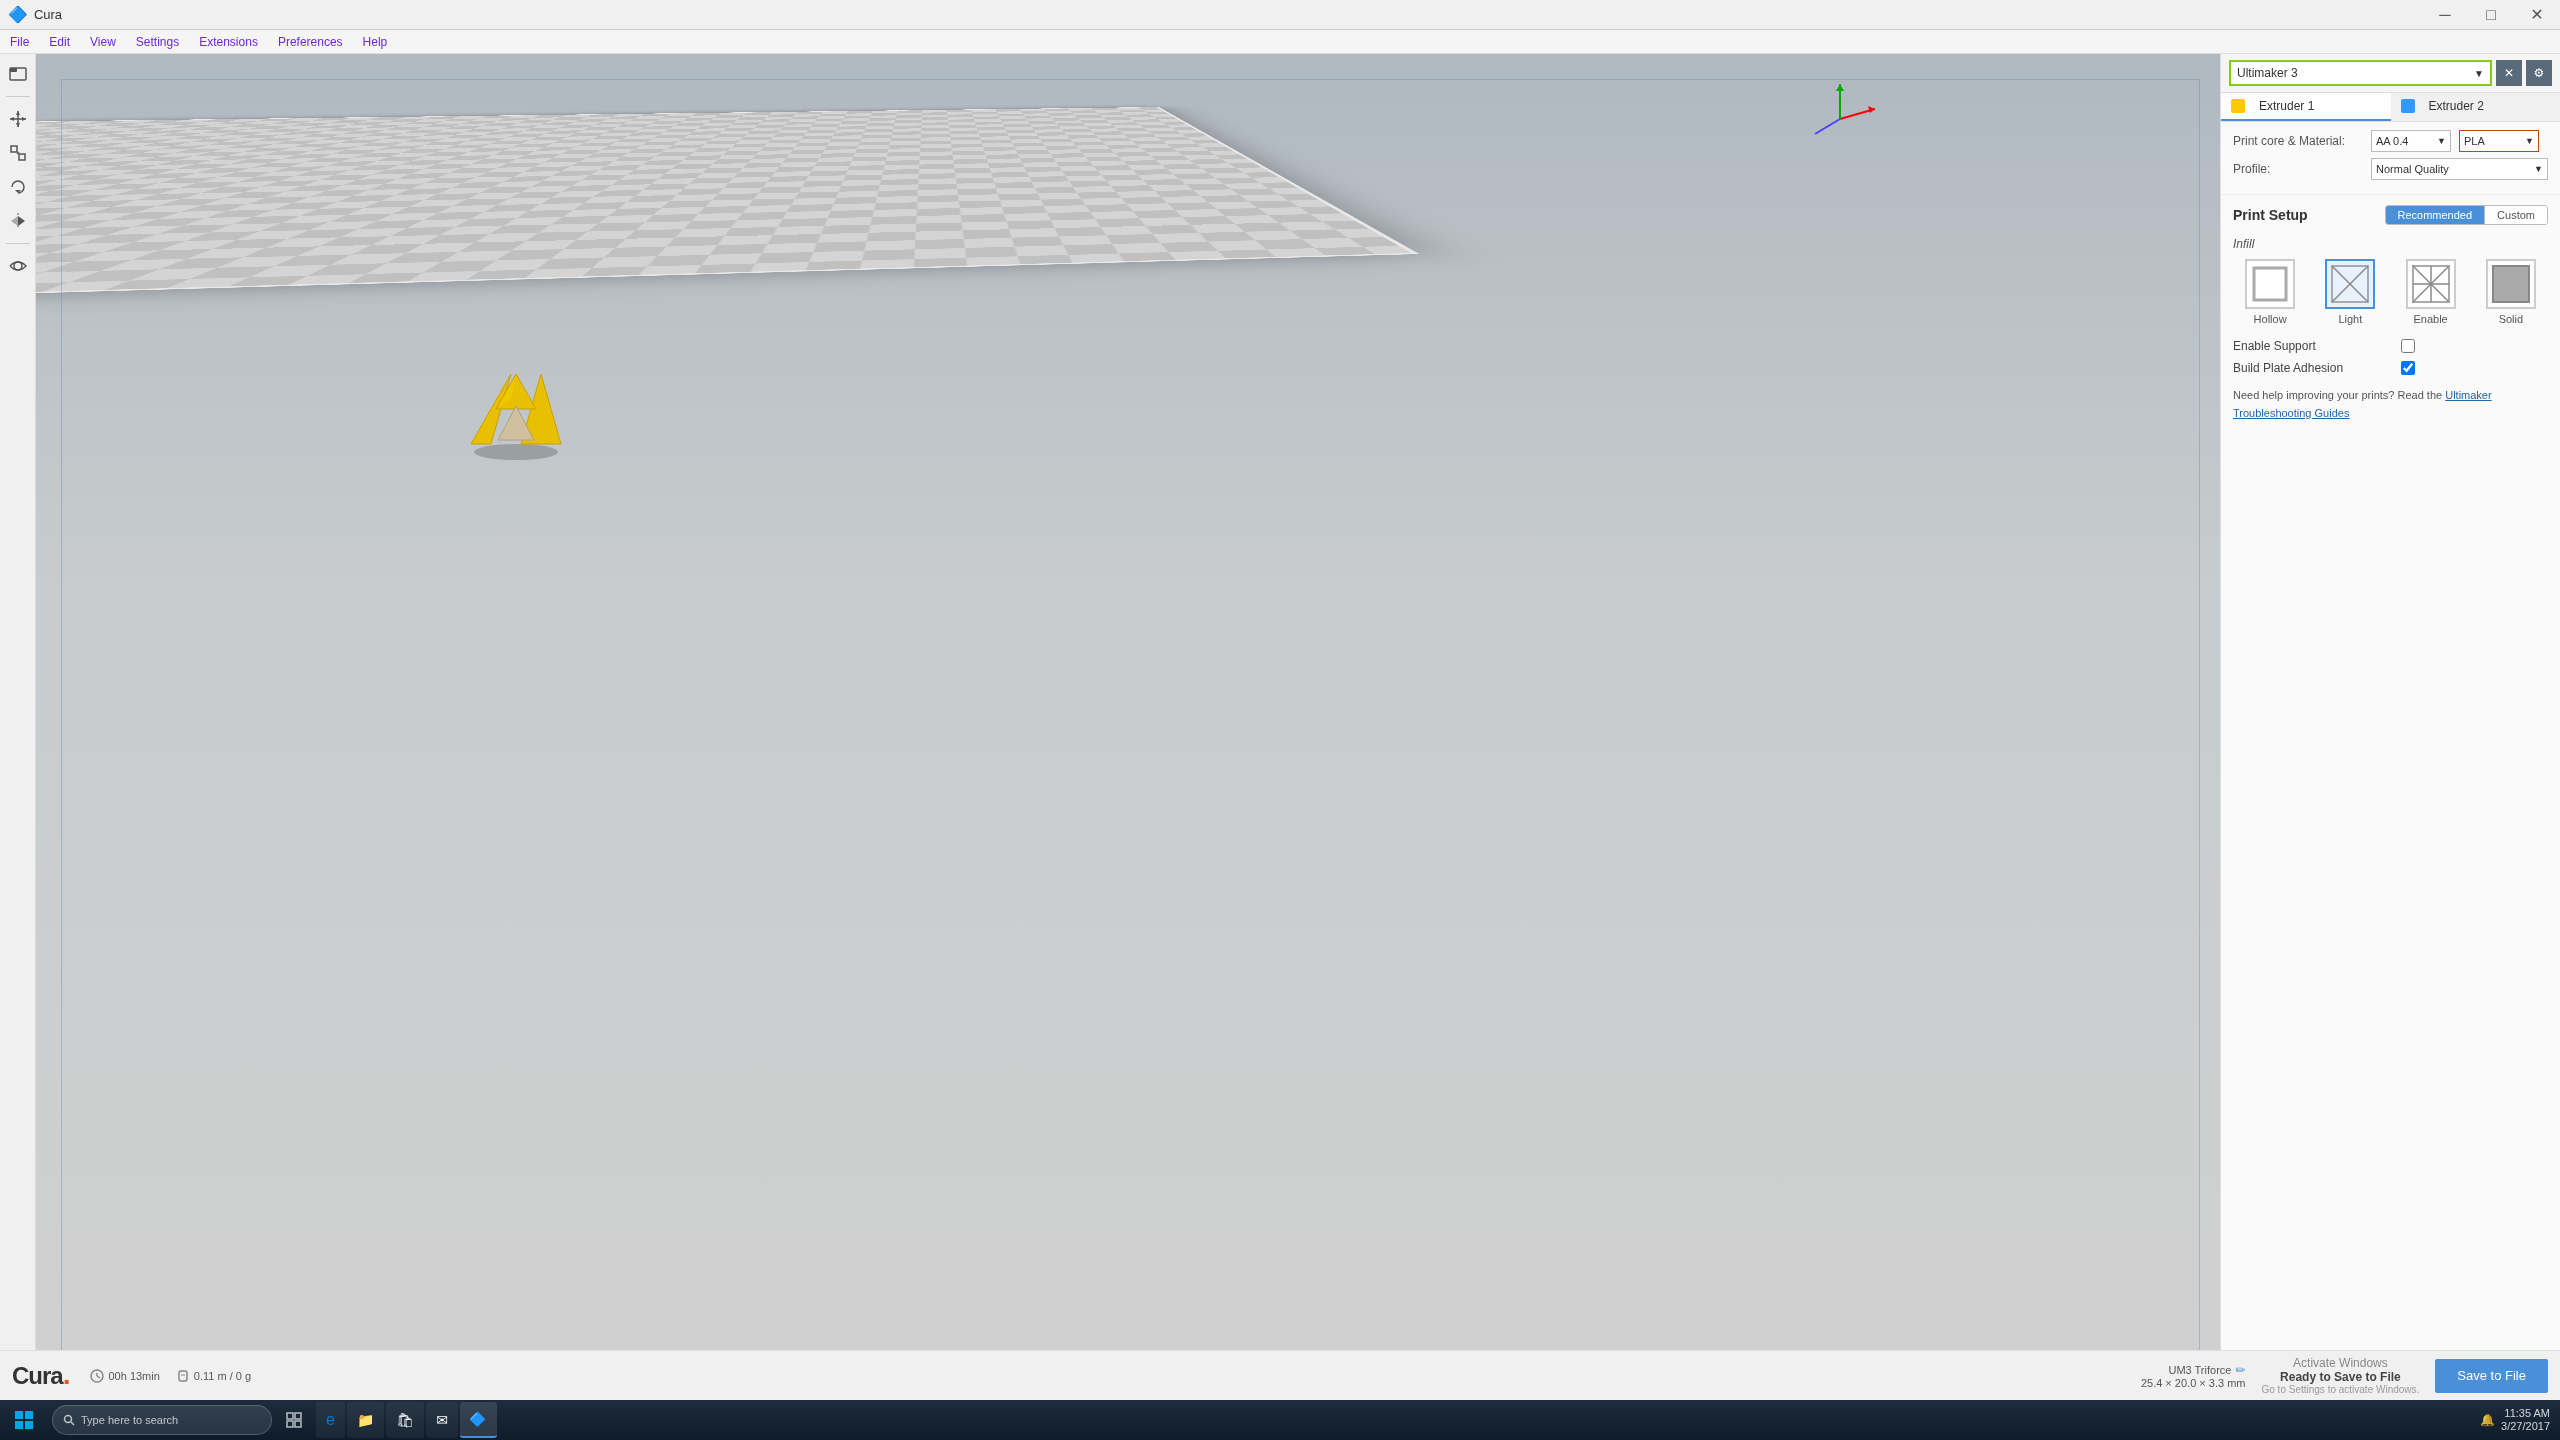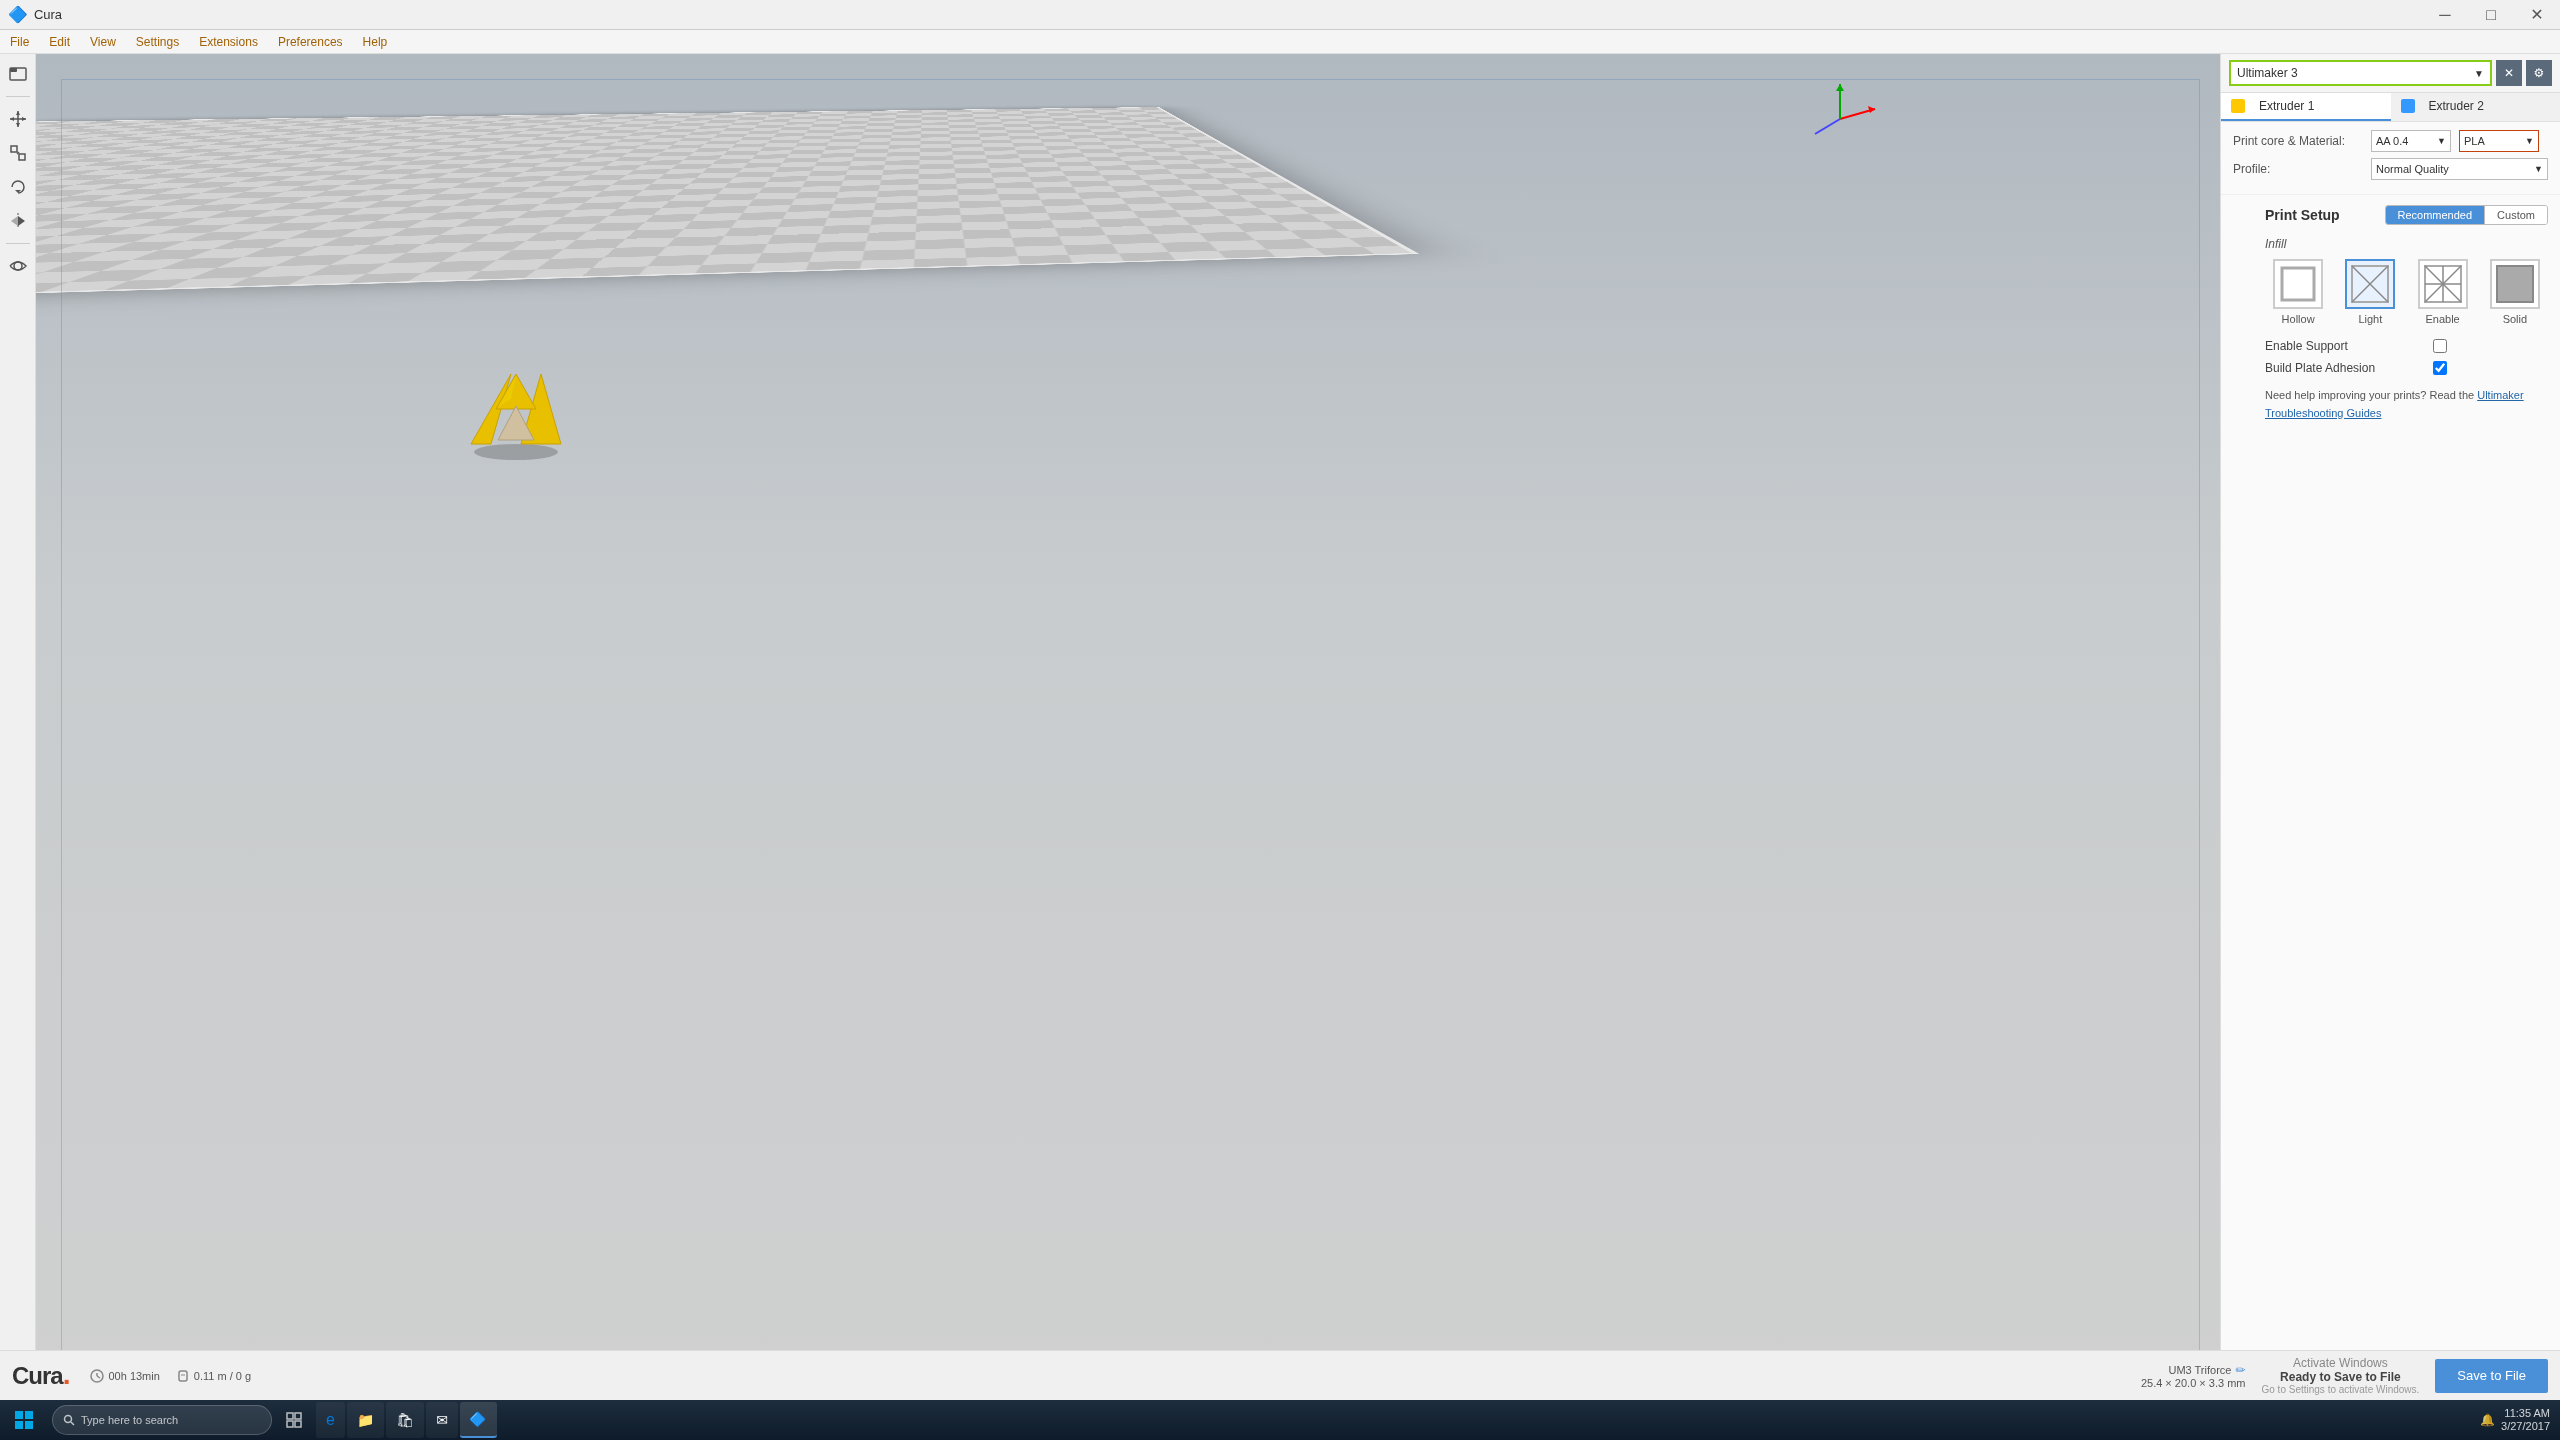--- a/index.html
+++ b/index.html
@@ -62,21 +62,21 @@
       z-index: 100;
       border-bottom: 1px solid #ddd;
     }
     .menu-item {
       padding: 0 10px;
       height: 24px;
       display: flex;
       align-items: center;
       cursor: pointer;
       font-size: 12px;
-      color: #a16207;
+      color: #6d28d9;
     }
 
     
     #main {
       position: absolute;
       top: 54px;
       left: 0;
       right: 0;
       bottom: 40px;
       display: flex;
@@ -223,21 +223,20 @@
       padding: 0 4px;
       cursor: pointer;
       display: flex;
       align-items: center;
       justify-content: space-between;
     }
 
     
     #print-setup-section {
       padding: 8px 12px;
-      margin-left: 32px;
     }
     #print-setup-header {
       display: flex;
       align-items: center;
       justify-content: space-between;
       margin-bottom: 10px;
     }
     #print-setup-title {
       font-size: 13px;
       font-weight: 600;

